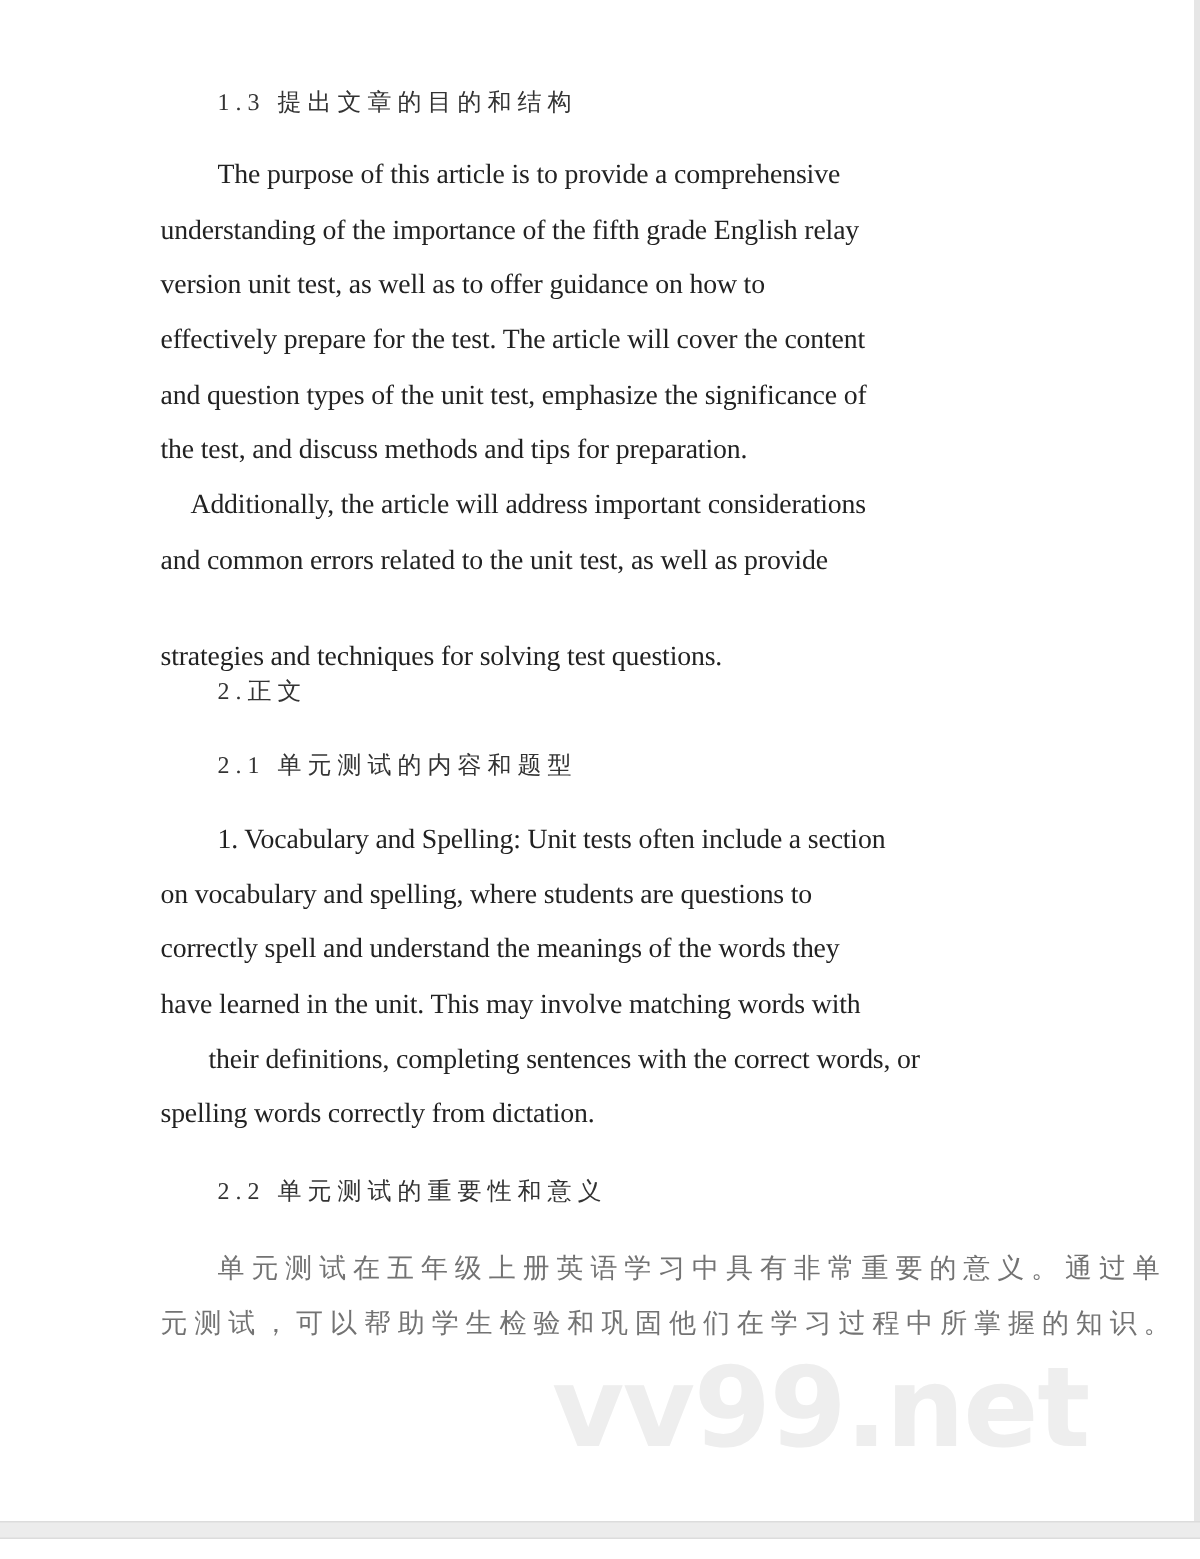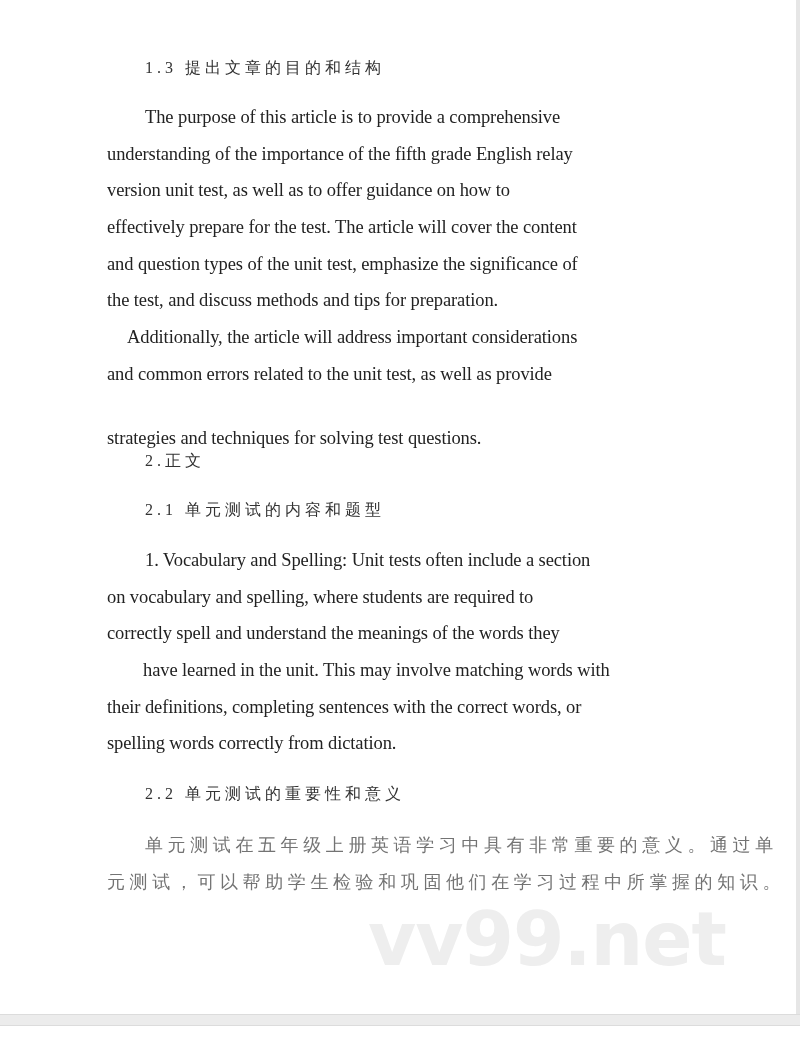--- a/index.html
+++ b/index.html
@@ -62,24 +62,24 @@
   <div class="line en" style="top:254px;">and question types of the unit test, emphasize the significance of</div>
   <div class="line en" style="top:290px;">the test, and discuss methods and tips for preparation.</div>
   <div class="line en" style="top:327px;margin-left:20px;">Additionally, the article will address important considerations</div>
   <div class="line en" style="top:364px;">and common errors related to the unit test, as well as provide</div>
   <div class="line en" style="top:416px;margin-top:12px;">strategies and techniques for solving test questions.</div>
 
   <div class="line zh indent" style="top:451px;">2.正文</div>
   <div class="line zh indent" style="top:500px;">2.1 单元测试的内容和题型</div>
 
   <div class="line en indent" style="top:550px;">1. Vocabulary and Spelling: Unit tests often include a section</div>
-  <div class="line en" style="top:587px;">on vocabulary and spelling, where students are required to</div>
+  <div class="line en" style="top:587px;">on vocabulary and spelling, where students are questions to</div>
   <div class="line en" style="top:623px;">correctly spell and understand the meanings of the words they</div>
-  <div class="line en" style="top:660px;margin-left:36px;">have learned in the unit. This may involve matching words with</div>
-  <div class="line en" style="top:697px;">their definitions, completing sentences with the correct words, or</div>
+  <div class="line en" style="top:660px;">have learned in the unit. This may involve matching words with</div>
+  <div class="line en" style="top:697px;margin-left:32px;">their definitions, completing sentences with the correct words, or</div>
   <div class="line en" style="top:733px;">spelling words correctly from dictation.</div>
 
   <div class="line zh indent" style="top:784px;">2.2 单元测试的重要性和意义</div>
 
   <div class="line zh-body indent" style="top:833px;">单元测试在五年级上册英语学习中具有非常重要的意义。通过单</div>
   <div class="line zh-body" style="top:870px;">元测试，可以帮助学生检验和巩固他们在学习过程中所掌握的知识。</div>
 
   <div class="watermark">vv99.net</div>
 </div>
 

